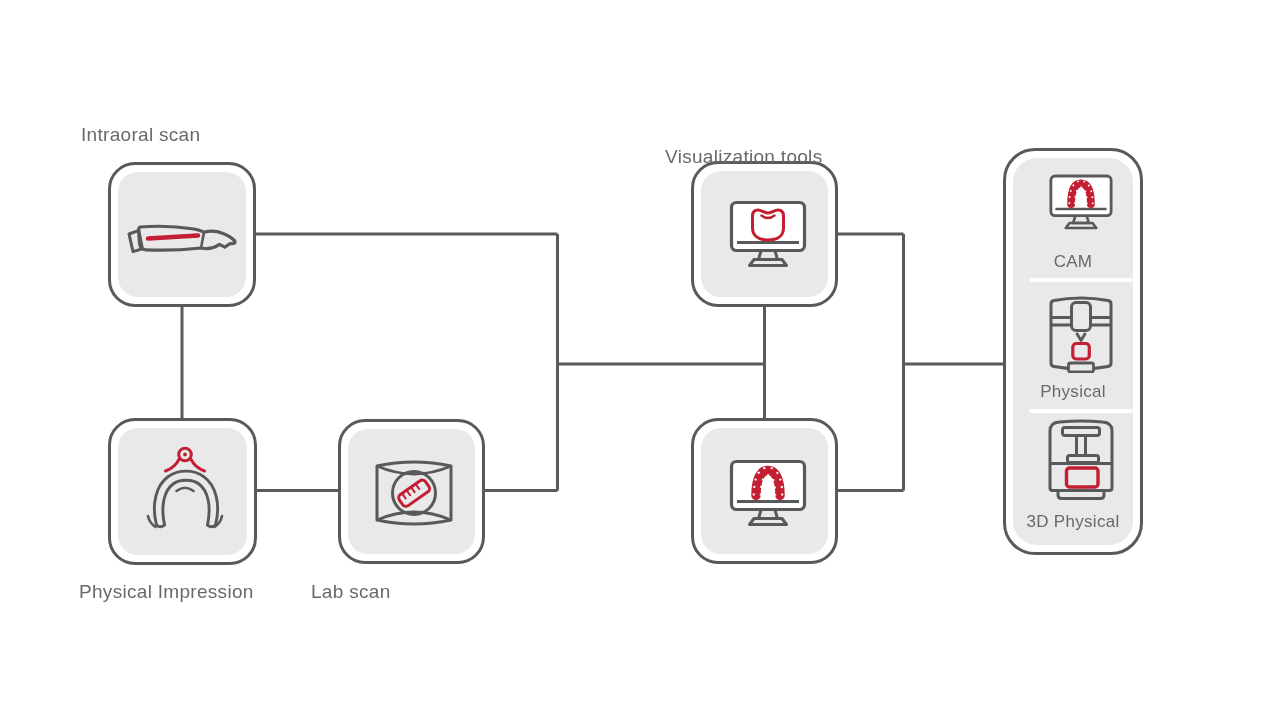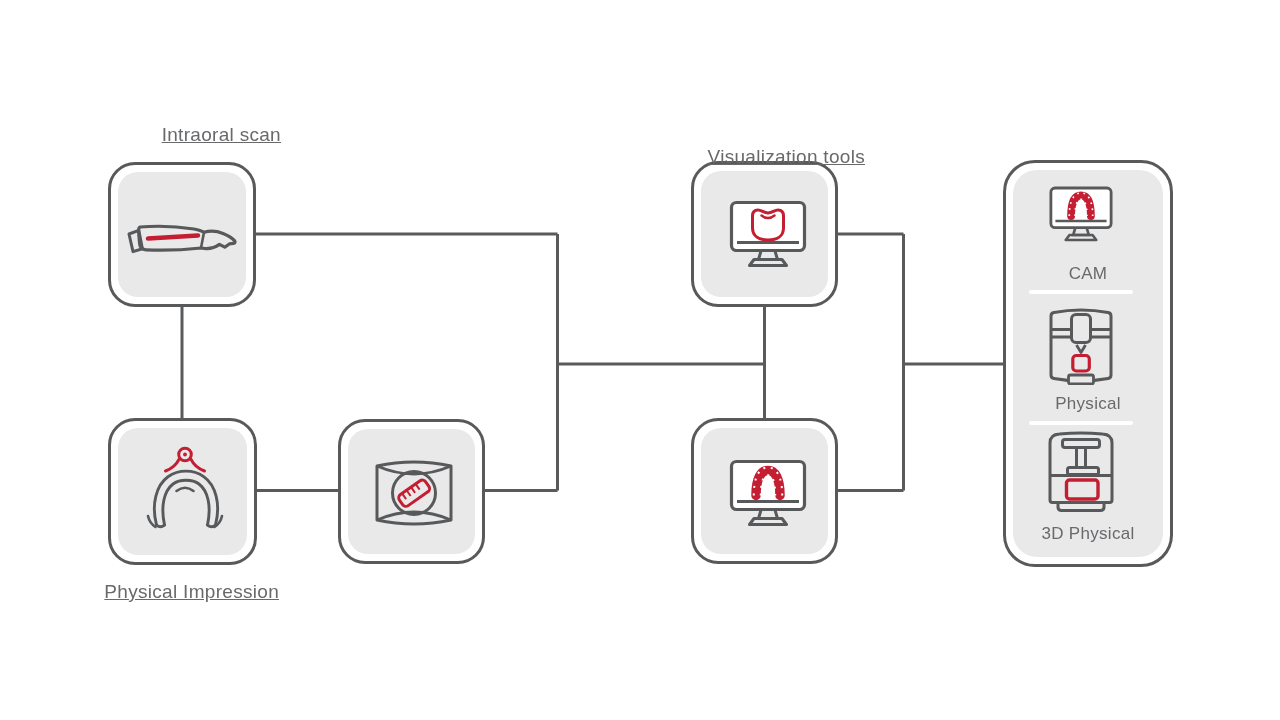--- a/index.html
+++ b/index.html
@@ -10,22 +10,22 @@
   #connectors{position:absolute;left:0;top:0;z-index:0;}
   .node{
     position:absolute;z-index:1;background:#fff;border:3px solid #58595B;
     border-radius:27px;box-sizing:border-box;
   }
   .node .inner{
     position:absolute;inset:7px;background:#E9E9EA;border-radius:20px;
   }
   .node svg{position:absolute;}
   .diagram-label{
-    position:absolute;z-index:2;height:24px;line-height:24px;text-align:right;
-    font-size:19px;letter-spacing:.3px;color:#68696B;text-decoration:underline;
+    position:absolute;z-index:2;height:24px;line-height:24px;text-align:left;
+    font-size:19px;letter-spacing:.3px;color:#68696B;
   }
   .panel{
     position:absolute;z-index:1;background:#fff;border:3px solid #58595B;
     border-radius:32px;box-sizing:border-box;
   }
   .panel .inner{
     position:absolute;inset:7px;background:#E9E9EA;border-radius:24px;
   }
   .panel-item-label{
     position:absolute;left:0;width:100%;text-align:center;
@@ -42,20 +42,21 @@
 
 <div id="canvas">
 
   <svg id="connectors" width="1280" height="720">
     <path d="M256,234 H557.5 M557.5,234 V490.5 M485,490.5 H557.5 M557.5,364 H764.5 M764.5,307 V418 M182,307 V418 M257,490.5 H338 M837,234 H903.5 M903.5,234 V490.5 M837,490.5 H903.5 M903.5,364 H1003" fill="none" stroke="#595A5C" stroke-width="3"></path>
   </svg>
 
   <div class="diagram-label" style="left:81px;top:123px;width:200px;">Intraoral scan</div>
   <div class="diagram-label" style="left:665px;top:123px;width:200px;margin-top:22px;">Visualization tools</div>
   <div class="diagram-label" style="left:79px;top:580px;width:200px;">Physical Impression</div>
+  <div class="diagram-label" style="left:311px;top:580px;width:200px;">Lab scan</div>
 
   <div class="node" style="left:108px;top:162px;width:148px;height:145px;">
     <div class="inner"></div>
     <svg style="left:15px;top:37px;" width="112" height="58" viewBox="0 0 112 58">
       <path d="M3,32 L12.8,28.4 L16.4,46.8 L7,49.6 Z" fill="none" stroke="#58595B" stroke-width="3" stroke-linejoin="round"></path>
       <path d="M14,25 C32,23.5 52,24.5 68,27 C72,27.6 75,28.6 78,30.2 C84,28.6 91,29 97,31.4 C102,33.4 106,35.8 108.5,38.6 C109.6,39.8 109,41.2 107.4,41.4 L103.6,41.8 L98.8,45.2 L93.4,42.4 C89,45.6 83.6,47 78,46.4 L75,46 C58,47.8 36,48.6 20,47.8 C16.4,47.6 14,45.4 13.6,41.8 L12.6,30.2 C12.4,27.4 13,25.2 14,25 Z" fill="none" stroke="#58595B" stroke-width="3.2" stroke-linejoin="round"></path>
       <path d="M78,30.2 L75,46" fill="none" stroke="#58595B" stroke-width="2.6"></path>
       <path d="M22,36.5 L72,33.5" fill="none" stroke="#C41E32" stroke-width="4.5" stroke-linecap="round"></path>
     </svg>
   </div>
@@ -106,21 +107,21 @@
       <rect x="3.5" y="3.5" width="73" height="48" rx="5" fill="#FFFFFF" stroke="#58595B" stroke-width="3.2"></rect>
       <path d="M9,43.5 H71" stroke="#58595B" stroke-width="3"></path>
       <path d="M33,52 L30.5,60.5 L49.5,60.5 L47,52" fill="none" stroke="#58595B" stroke-width="3"></path>
       <path d="M26,60.5 L54,60.5 L58.5,66.5 L21.5,66.5 Z" fill="none" stroke="#58595B" stroke-width="3" stroke-linejoin="round"></path>
       <path d="M28,37.5 C28,20 33,12.5 40,12.5 C47,12.5 52,20 52,37.5" fill="none" stroke="#C41E32" stroke-width="9.5" stroke-linecap="round"></path>
       <path d="M25.8,37.5 C25.8,17.5 32,9.5 40,9.5 C48,9.5 54.2,17.5 54.2,37.5" fill="none" stroke="#FFFFFF" stroke-width="2" stroke-dasharray="2 5.5"></path>
       <path d="M32.8,37.5 C32.8,23 35.5,17.2 40,17.2 C44.5,17.2 47.2,23 47.2,37.5" fill="none" stroke="#FFFFFF" stroke-width="2" stroke-dasharray="2 5.5"></path>
     </svg>
   </div>
 
-  <div class="panel" style="left:1003px;top:160px;width:170px;height:407px;">
+  <div class="panel" style="left:1003px;top:148px;width:140px;height:407px;">
     <div class="inner"></div>
 
     <svg style="left:42px;top:22px;" width="66" height="58" viewBox="0 0 80 70">
       <rect x="3.5" y="3.5" width="73" height="48" rx="5" fill="#FFFFFF" stroke="#58595B" stroke-width="3.4"></rect>
       <path d="M9,43.5 H71" stroke="#58595B" stroke-width="3.2"></path>
       <path d="M33,52 L30.5,60.5 L49.5,60.5 L47,52" fill="none" stroke="#58595B" stroke-width="3.2"></path>
       <path d="M26,60.5 L54,60.5 L58.5,66.5 L21.5,66.5 Z" fill="none" stroke="#58595B" stroke-width="3.2" stroke-linejoin="round"></path>
       <path d="M28,37.5 C28,20 33,12.5 40,12.5 C47,12.5 52,20 52,37.5" fill="none" stroke="#C41E32" stroke-width="9.5" stroke-linecap="round"></path>
       <path d="M25.8,37.5 C25.8,17.5 32,9.5 40,9.5 C48,9.5 54.2,17.5 54.2,37.5" fill="none" stroke="#FFFFFF" stroke-width="2" stroke-dasharray="2 5.5"></path>
       <path d="M32.8,37.5 C32.8,23 35.5,17.2 40,17.2 C44.5,17.2 47.2,23 47.2,37.5" fill="none" stroke="#FFFFFF" stroke-width="2" stroke-dasharray="2 5.5"></path>

